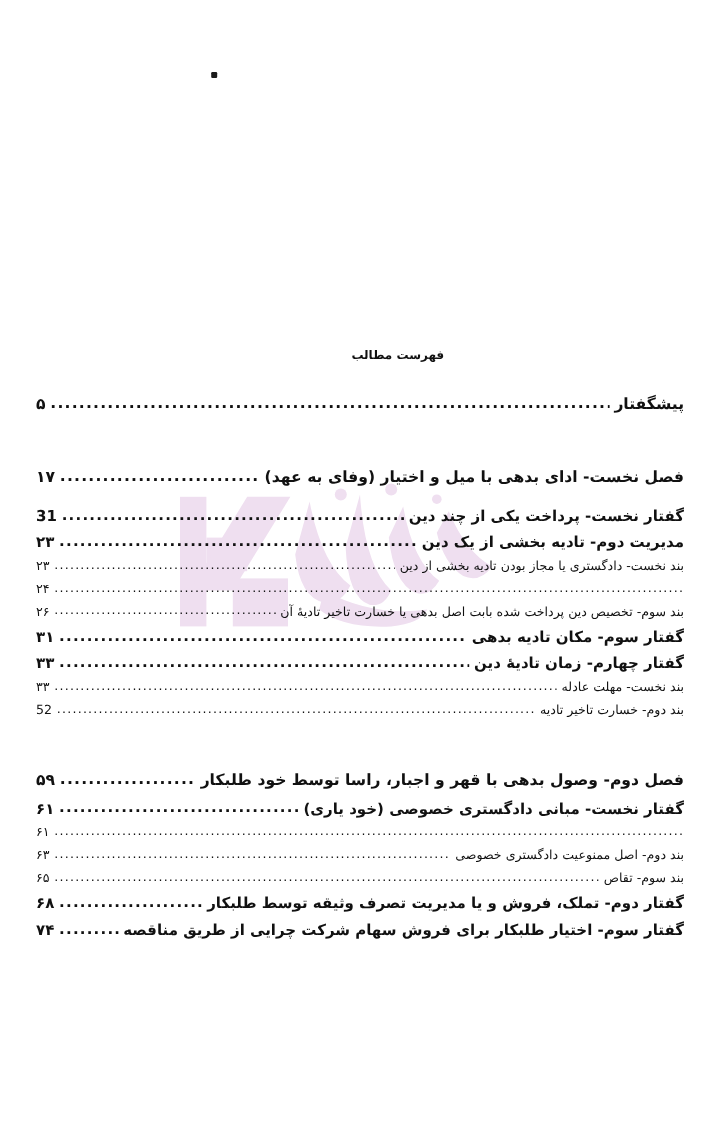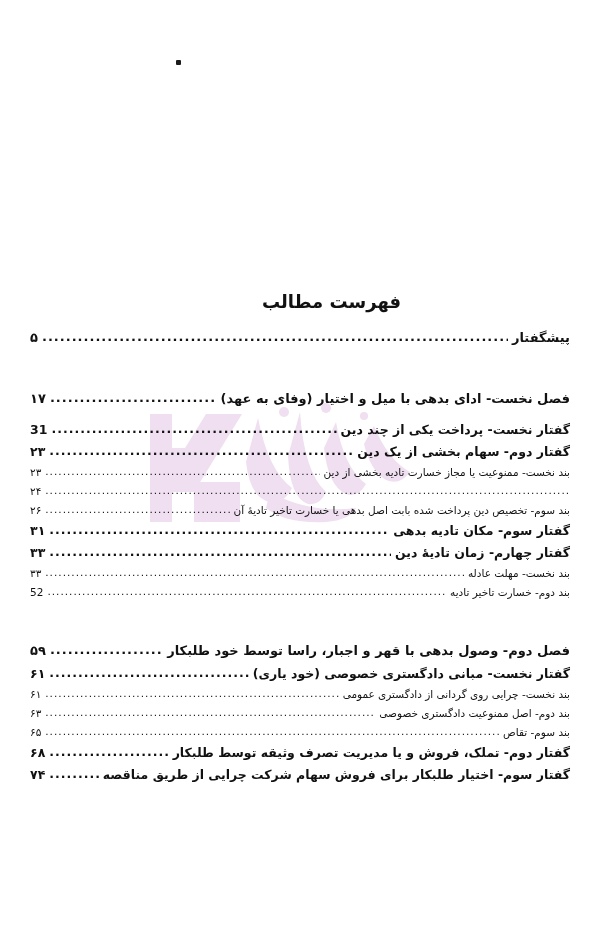--- a/index.html
+++ b/index.html
@@ -50,21 +50,21 @@
     width: 600px;
     z-index: 3;
   }
 
   .toc-title {
     position: absolute;
     top: 291px;
     right: 0;
     width: 537px;
     text-align: center;
-    font-size: 18px;
+    font-size: 10px;
     font-weight: bold;
     color: #111111;
     letter-spacing: 0;
   }
 
   .toc-list {
     position: absolute;
     top: 330px;
     right: 30px;
     width: 540px;
@@ -166,26 +166,26 @@
           <span class="leader">............................................................................................................................................................................................................................</span>
           <span class="pageno">۱۷</span>
         </div>
         <div class="gap-sm"></div>
         <div class="entry lvl-goftar">
           <span class="label">گفتار نخست- پرداخت یکی از چند دین</span>
           <span class="leader">............................................................................................................................................................................................................................</span>
           <span class="pageno">31</span>
         </div>
         <div class="entry lvl-goftar">
-          <span class="label">گفتار دوم- سهام بخشی از یک دین</span>
+          <span class="label">مدیریت دوم- تادیه بخشی از یک دین</span>
           <span class="leader">............................................................................................................................................................................................................................</span>
           <span class="pageno">۲۳</span>
         </div>
         <div class="entry lvl-band">
-          <span class="label">بند نخست- ممنوعیت یا مجاز خسارت تادیه بخشی از دین</span>
+          <span class="label">بند نخست- دادگستری یا مجاز بودن تادیه بخشی از دین</span>
           <span class="leader">............................................................................................................................................................................................................................</span>
           <span class="pageno">۲۳</span>
         </div>
         <div class="entry lvl-band">
           <span class="leader">............................................................................................................................................................................................................................</span>
           <span class="pageno">۲۴</span>
         </div>
         <div class="entry lvl-band">
           <span class="label">بند سوم- تخصیص دین پرداخت شده بابت اصل بدهی یا خسارت تاخیر تادیهٔ آن</span>
           <span class="leader">............................................................................................................................................................................................................................</span>
@@ -216,21 +216,20 @@
           <span class="label">فصل دوم- وصول بدهی با قهر و اجبار، راسا توسط خود طلبکار</span>
           <span class="leader">............................................................................................................................................................................................................................</span>
           <span class="pageno">۵۹</span>
         </div>
         <div class="entry lvl-goftar">
           <span class="label">گفتار نخست- مبانی دادگستری خصوصی (خود یاری)</span>
           <span class="leader">............................................................................................................................................................................................................................</span>
           <span class="pageno">۶۱</span>
         </div>
         <div class="entry lvl-band">
-          <span class="label">بند نخست- چرایی روی گردانی از دادگستری عمومی</span>
           <span class="leader">............................................................................................................................................................................................................................</span>
           <span class="pageno">۶۱</span>
         </div>
         <div class="entry lvl-band">
           <span class="label">بند دوم- اصل ممنوعیت دادگستری خصوصی</span>
           <span class="leader">............................................................................................................................................................................................................................</span>
           <span class="pageno">۶۳</span>
         </div>
         <div class="entry lvl-band">
           <span class="label">بند سوم- تقاص</span>

